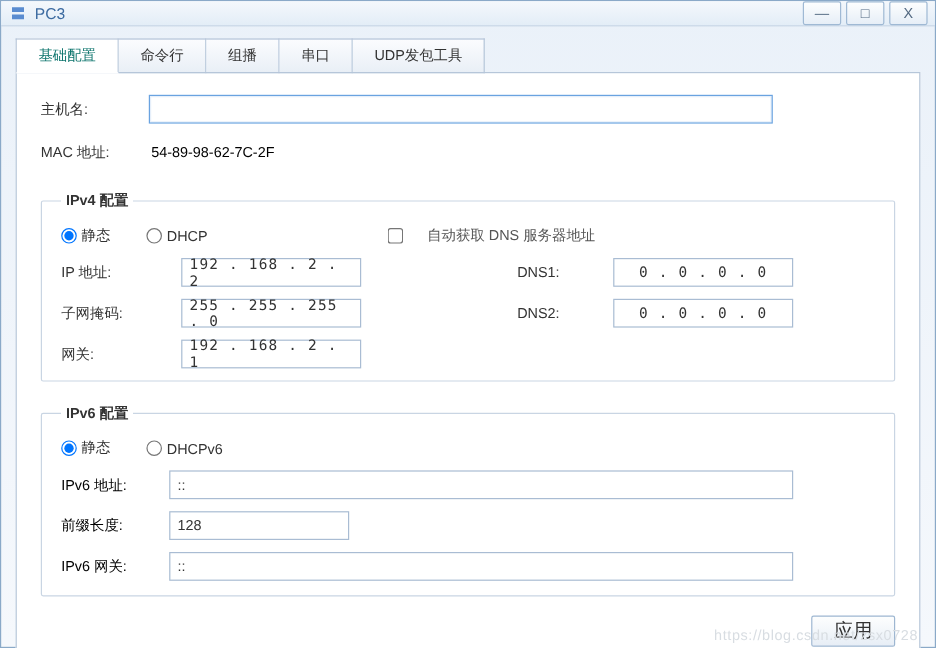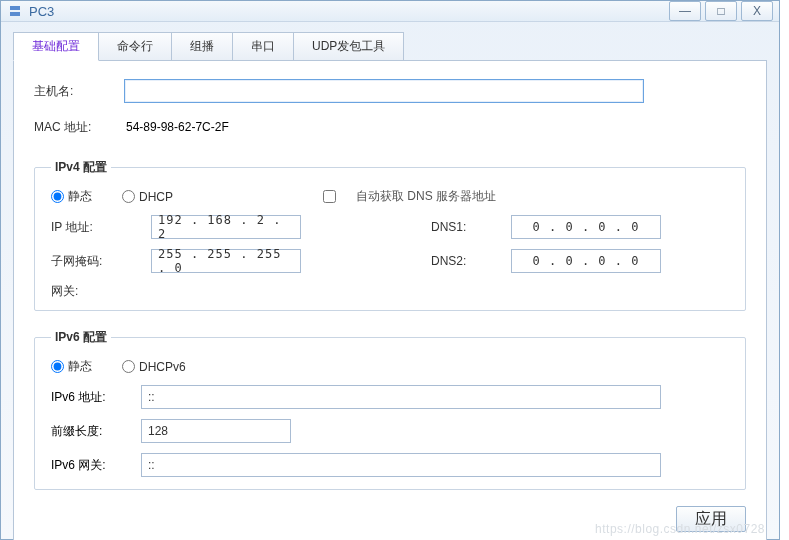--- a/index.html
+++ b/index.html
@@ -66,21 +66,21 @@
     background: linear-gradient(#fbfcfe, #e9eff6);
     color: #333;
     margin-right: 0px;
     cursor: pointer;
     font-size: 12px;
   }
   .tab + .tab { border-left: none; }
   .tab.active {
     background: #fff;
     border-bottom: 1px solid #fff;
-    color: #6d28d9;
+    color: #0f766e;
   }
   .panel {
     border: 1px solid #b6c6d9;
     background: #fff;
     flex: 1;
     padding: 18px 20px 14px 20px;
     display: flex;
     flex-direction: column;
   }
   .row {
@@ -226,20 +226,21 @@
           <span class="lbl2">DNS1:</span>
           <div class="ip-input">0  .  0  .  0  .  0</div>
 
           <span class="lbl2">子网掩码:</span>
           <div class="ip-input">255 . 255 . 255 .  0</div>
           <span></span>
           <span class="lbl2">DNS2:</span>
           <div class="ip-input">0  .  0  .  0  .  0</div>
 
           <span class="lbl2">网关:</span>
+          <div class="ip-input">192 . 168 .  2  .  1</div>
           <span></span>
             <span></span>
             <span></span>
         </div>
       </fieldset>
 
       <fieldset class="group">
         <legend>IPv6 配置</legend>
 
         <div class="radio-row">

